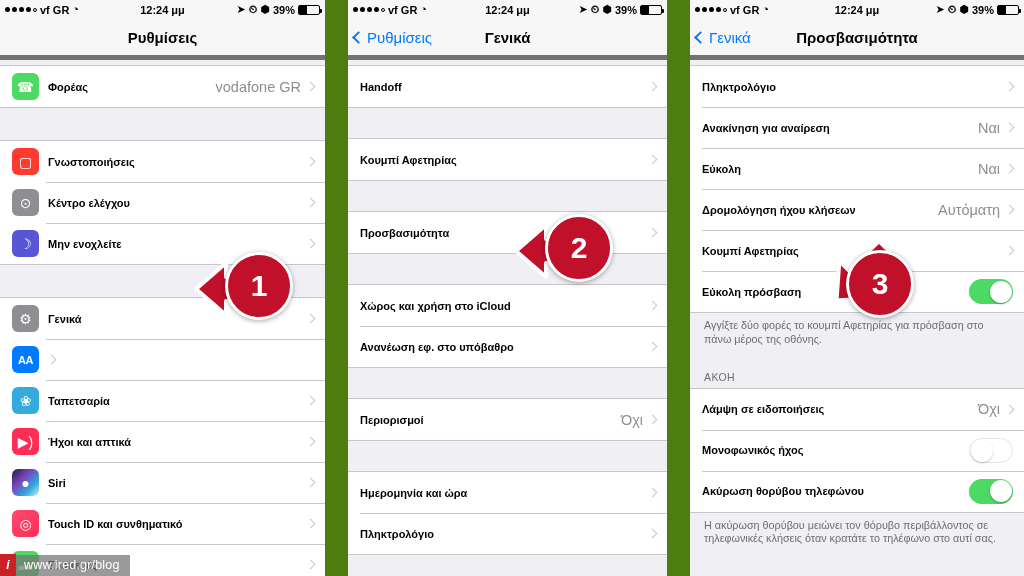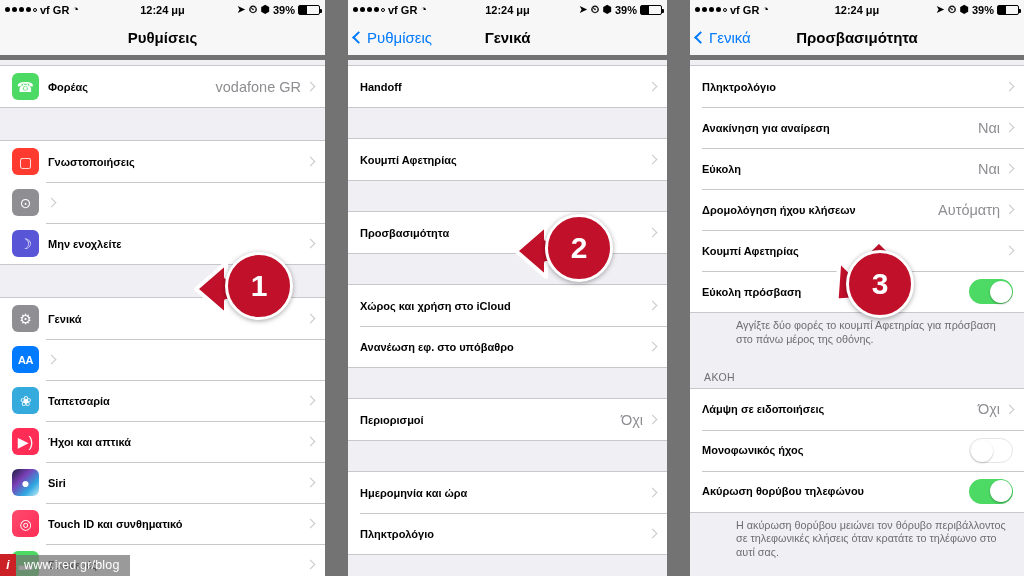--- a/index.html
+++ b/index.html
@@ -2,21 +2,21 @@
 <html><head>
 <meta charset="utf-8">
 <style>
   * { box-sizing: border-box; margin: 0; padding: 0; }
   html, body {
     width: 1024px; height: 576px;
     background: #3a3a3c;
     font-family: "Liberation Sans", "DejaVu Sans", sans-serif;
     overflow: hidden;
   }
-  .stage { position: relative; width: 1024px; height: 576px; background: #737373; }
+  .stage { position: relative; width: 1024px; height: 576px; background: #4d7c0f; }
 
   .phone {
     position: absolute; top: 0; height: 576px;
     background: #efeff4;
     overflow: hidden;
   }
   #phone1 { left: 0;   width: 325px; }
   #phone2 { left: 348px; width: 319px; }
   #phone3 { left: 690px; width: 334px; }
 
@@ -92,21 +92,21 @@
   .chev {
     width: 7px; height: 7px; border-top: 1.8px solid #c7c7cc; border-right: 1.8px solid #c7c7cc;
     transform: rotate(45deg); flex: none; margin-right: 2px;
   }
   .sec-header {
     font-size: 10.5px; color: #6d6d72; letter-spacing: .4px;
     padding: 14px 0 5px 14px; background: #efeff4;
   }
   .footer-note {
     font-size: 10.8px; color: #6d6d72; line-height: 1.28;
-    padding: 6px 14px 10px 14px; background: #efeff4; margin-left: 32px;
+    padding: 6px 14px 10px 14px; background: #efeff4;
   }
   .toggle {
     width: 44px; height: 25px; border-radius: 13px; flex: none; position: relative;
     background: #4cd964; margin-right: 2px;
   }
   .toggle.off { background: #fff; border: 1px solid #e5e5e5; }
   .toggle .knob {
     position: absolute; top: 1.5px; left: 21px; width: 22px; height: 22px;
     border-radius: 50%; background: #fff; box-shadow: 0 1px 2px rgba(0,0,0,.32);
   }
@@ -183,20 +183,21 @@
         </div>
         <div class="gap" style="height: 32px;"></div>
         <div class="group">
           <div class="row with-icon">
             <div class="ico" style="background: rgb(255, 59, 48);">▢</div>
             <div class="row-label">Γνωστοποιήσεις</div>
             <div class="chev"></div>
           </div>
           <div class="row with-icon">
             <div class="ico" style="background: rgb(142, 142, 147);">⊙</div>
+            <div class="row-label">Κέντρο ελέγχου</div>
             <div class="chev"></div>
           </div>
           <div class="row with-icon">
             <div class="ico" style="background: rgb(88, 86, 214);">☽</div>
             <div class="row-label">Μην ενοχλείτε</div>
             <div class="chev"></div>
           </div>
         </div>
         <div class="gap" style="height: 32px;"></div>
         <div class="group">

